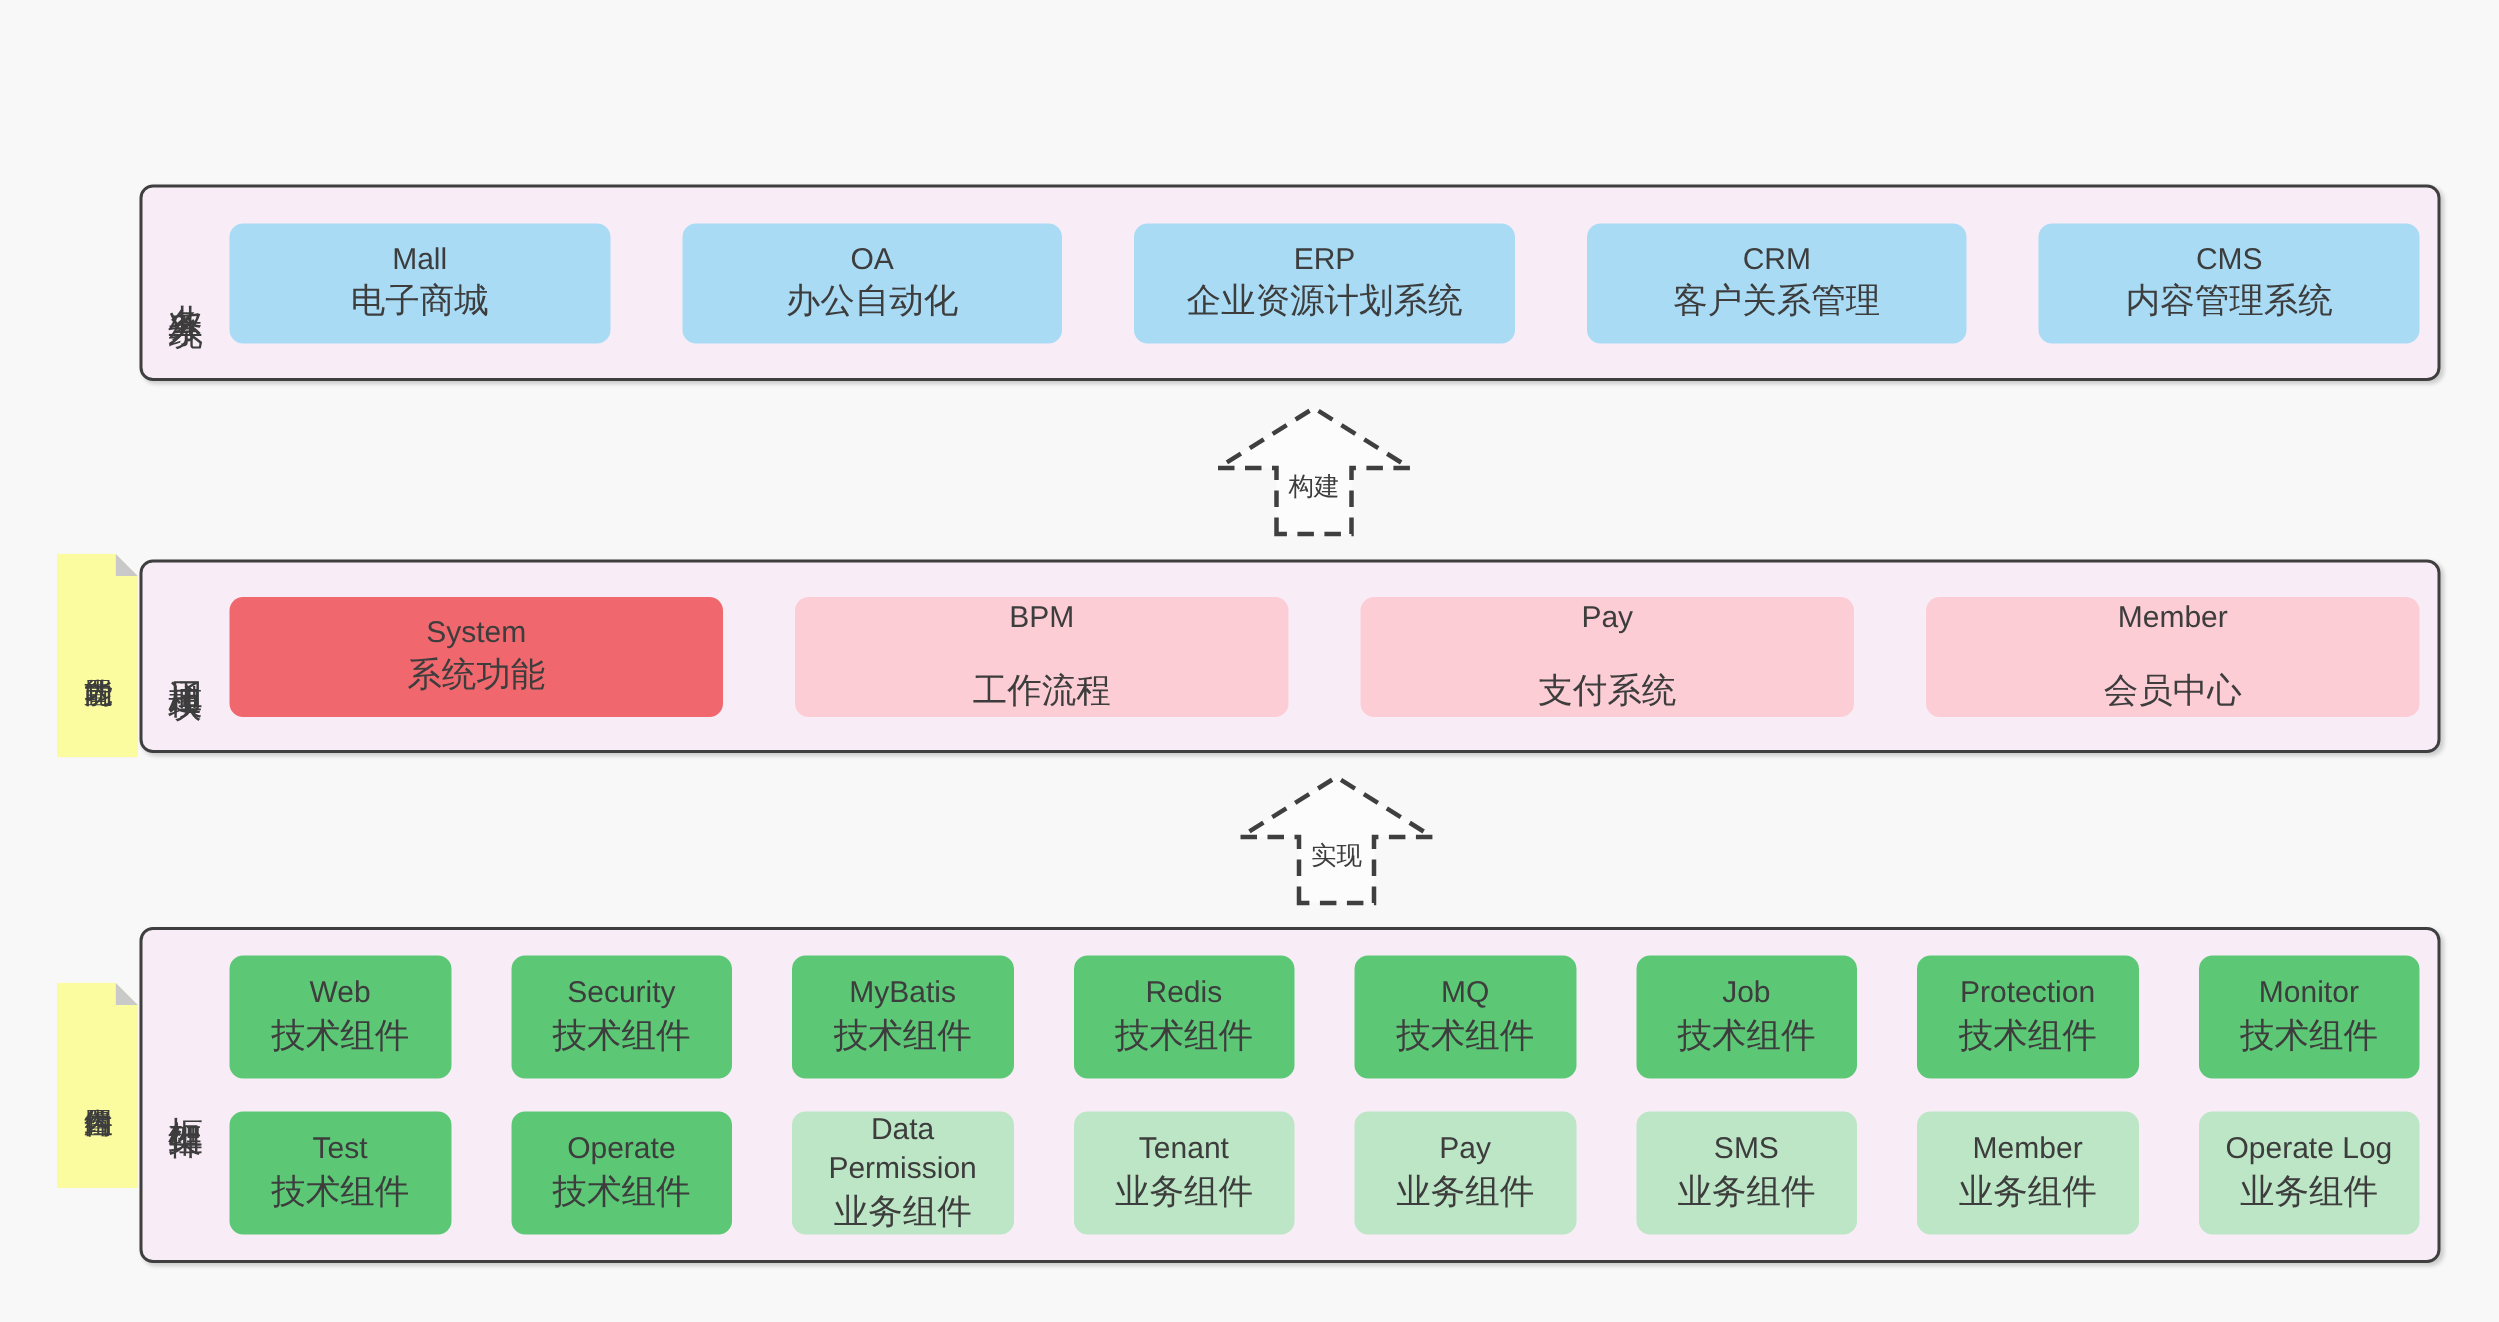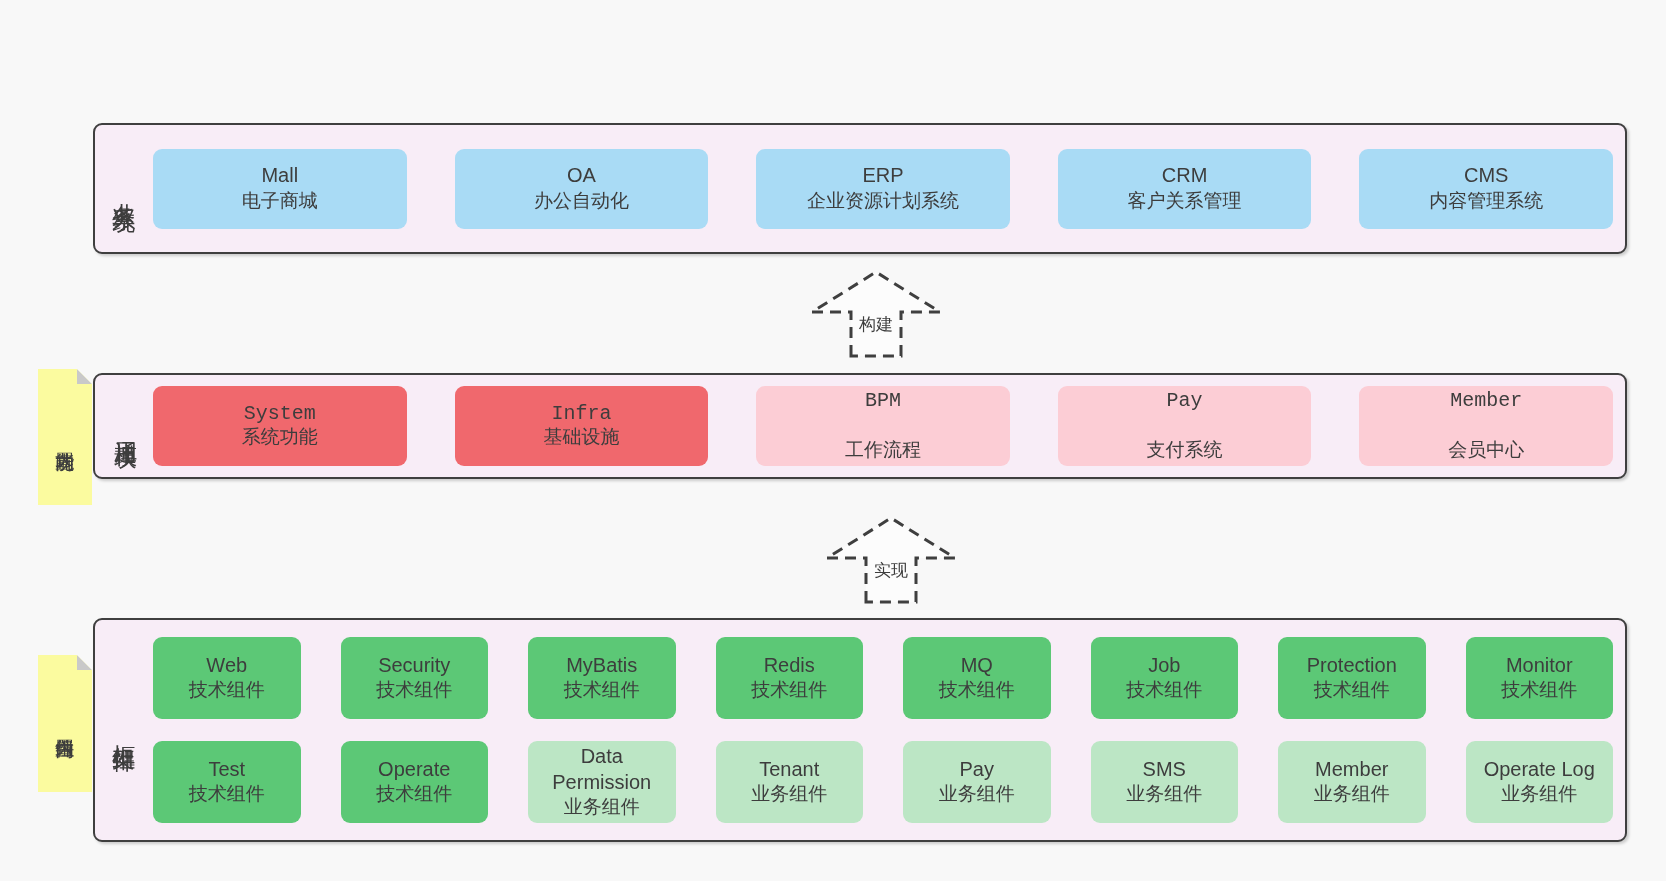--- a/index.html
+++ b/index.html
@@ -14,38 +14,38 @@
     position:relative;background:var(--page-bg);overflow:hidden;
     font-family:"Liberation Sans","DejaVu Sans",sans-serif;color:var(--text);
   }
   .layer{
     position:absolute;background:var(--layer-bg);
     border:2px solid var(--layer-border);border-radius:9px;
     box-shadow:2px 2px 3px rgba(0,0,0,0.18);
     display:flex;
   }
   .layer1{left:93px;top:123px;width:1534px;height:131px;}
-  .layer2{left:93px;top:373px;width:1534px;height:106px;font-family:Liberation Mono, monospace;}
+  .layer2{left:93px;top:373px;width:1534px;height:129px;}
   .layer3{left:93px;top:618px;width:1534px;height:224px;}
   .layer-label{
     flex:0 0 58px;display:flex;align-items:center;justify-content:center;
     writing-mode:vertical-rl;text-orientation:upright;
     font-size:23px;line-height:1.06;letter-spacing:2px;
   }
   .rows{flex:1;display:flex;flex-direction:column;justify-content:center;gap:22px;padding-right:12px;}
   .row{display:flex;gap:48px;}
   .layer3 .row{gap:40px;}
   .box{
     flex:1;height:80px;border-radius:9px;
     display:flex;flex-direction:column;align-items:center;justify-content:center;
     text-align:center;padding:2px 6px;
   }
   .layer3 .box{height:82px;}
   .box-title{font-size:20px;line-height:1.28;}
-  .box-sub{font-size:19px;line-height:1.3;}
+  .box-sub{font-size:23px;line-height:1.3;}
   .blue{background:var(--blue);} .red{background:var(--red);} .pink{background:var(--pink);justify-content:space-between;}
   .green{background:var(--green);} .lightgreen{background:var(--light-green);}
   .note{
     position:absolute;width:54px;background:var(--note-bg);
     clip-path:polygon(0 0, calc(100% - 15px) 0, 100% 15px, 100% 100%, 0 100%);
     display:flex;align-items:center;justify-content:center;
     filter:drop-shadow(2px 2px 2px rgba(0,0,0,0.15));
   }
   .note::after{
     content:"";position:absolute;top:0;right:0;width:15px;height:15px;
@@ -105,24 +105,20 @@
   </div>
 
   <section class="layer layer2">
     <div class="layer-label">通用模块</div>
     <div class="rows">
       <div class="row">
         <div class="box red">
           <div class="box-title">System</div>
           <div class="box-sub">系统功能</div>
         </div>
-        <div class="box red">
-          <div class="box-title">Infra</div>
-          <div class="box-sub">基础设施</div>
-        </div>
         <div class="box pink">
           <div class="box-title">BPM</div>
           <div class="box-sub">工作流程</div>
         </div>
         <div class="box pink">
           <div class="box-title">Pay</div>
           <div class="box-sub">支付系统</div>
         </div>
         <div class="box pink">
           <div class="box-title">Member</div>

